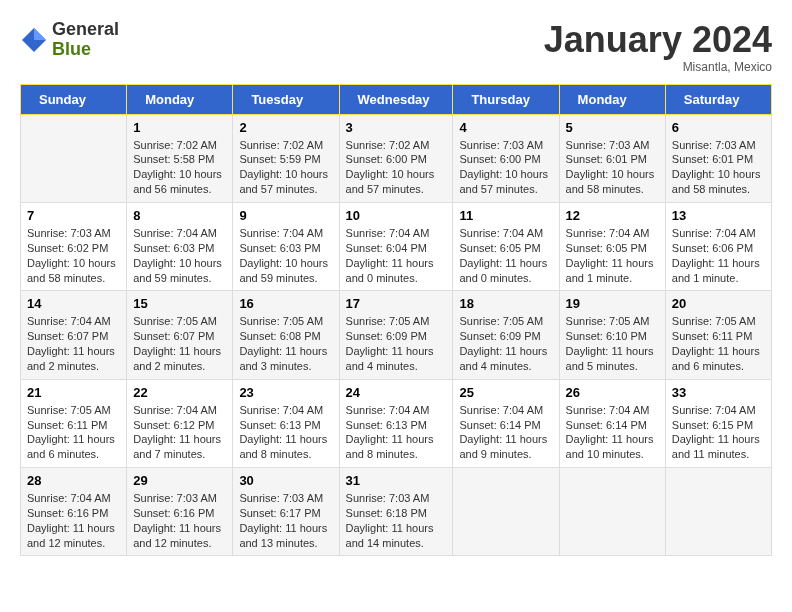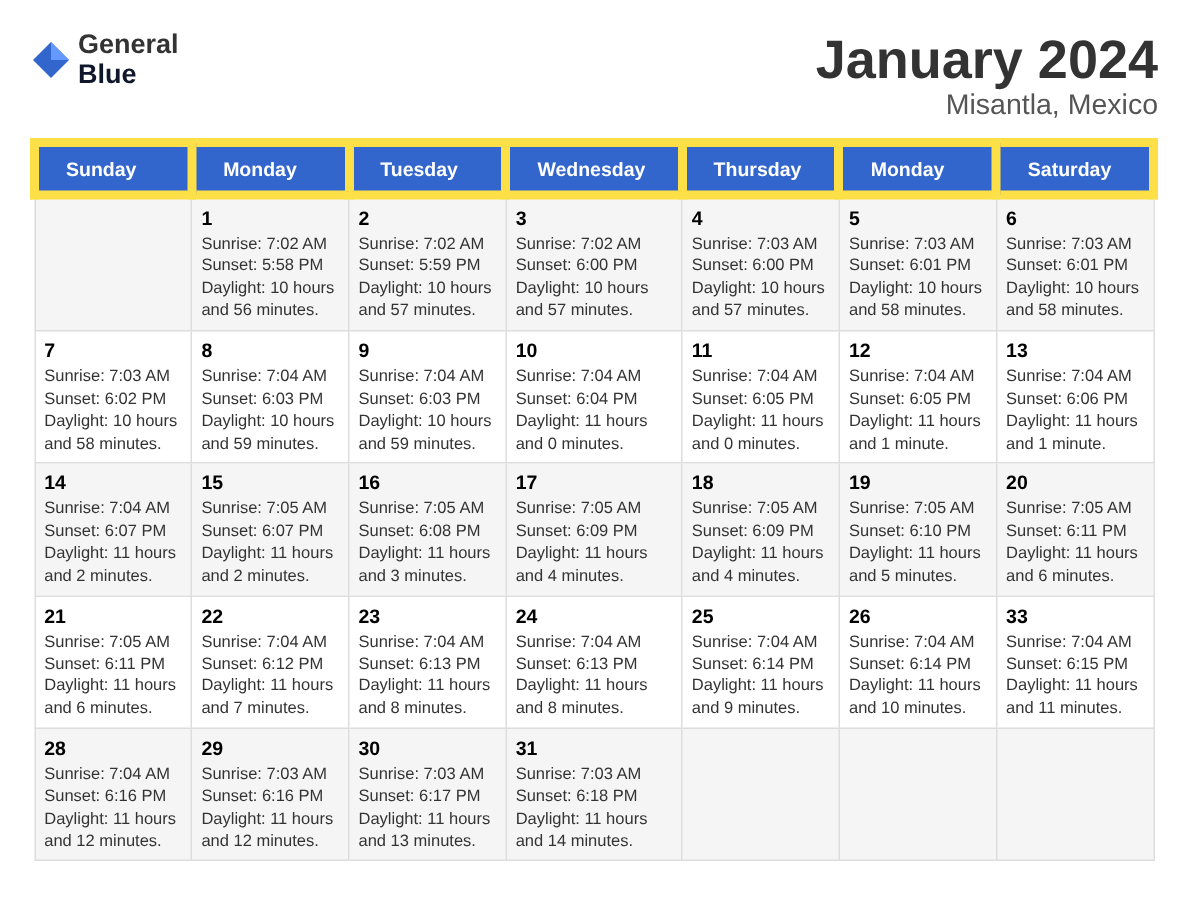--- a/index.html
+++ b/index.html
@@ -20,53 +20,53 @@
       display: flex;
       align-items: center;
       gap: 4px;
     }
     .logo-text {
       font-size: 18px;
       font-weight: bold;
       line-height: 1.1;
     }
     .logo-general { color: #333; }
-    .logo-blue { color: #0f172a; }
+    .logo-blue { color: #4d7c0f; }
     .logo-icon {
       width: 28px;
       height: 28px;
     }
     .title-area {
       text-align: right;
     }
     .main-title {
       font-size: 36px;
       font-weight: bold;
       color: #333;
       line-height: 1.1;
     }
     .subtitle {
-      font-size: 19px;
+      font-size: 12px;
       color: #555;
     }
     table {
       width: 100%;
       border-collapse: collapse;
       font-size: 11px;
     }
     thead tr {
       background-color: #3366cc;
       color: #fff;
     }
     thead th {
       padding: 7px 18px;
       text-align: left;
       font-size: 13px;
       font-weight: bold;
-      border: 6px solid #fde047;
+      border: 1px solid #fde047;
     }
     tbody tr {
       vertical-align: top;
     }
     tbody tr:nth-child(odd) {
       background-color: #f5f5f5;
     }
     tbody tr:nth-child(even) {
       background-color: #ffffff;
     }

